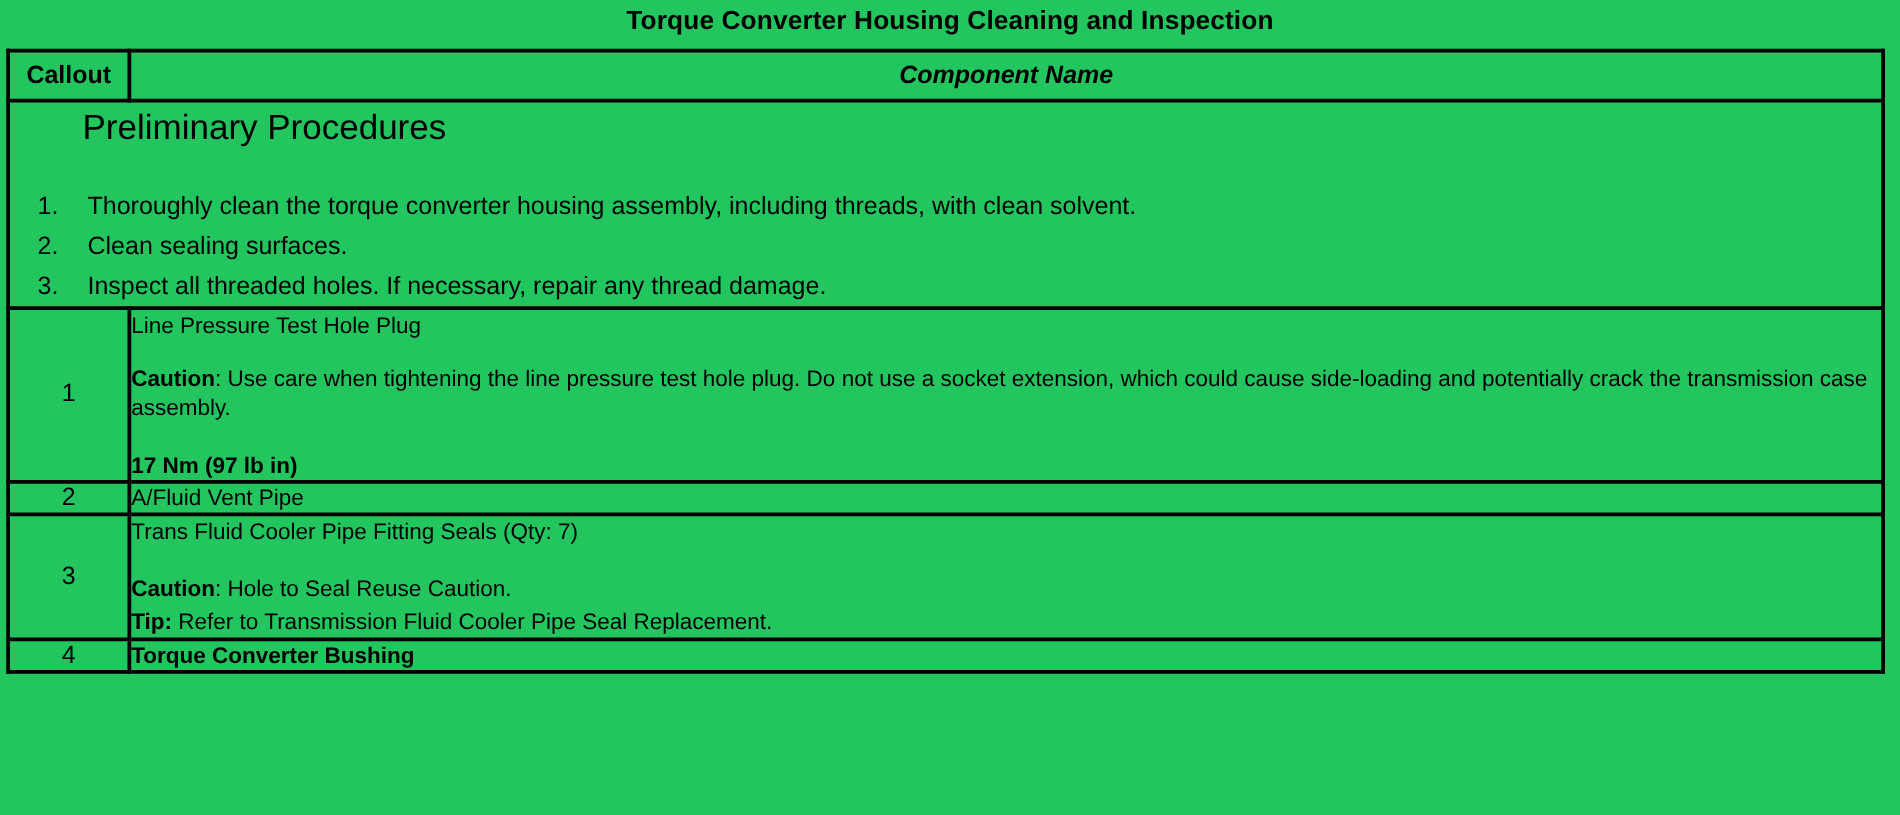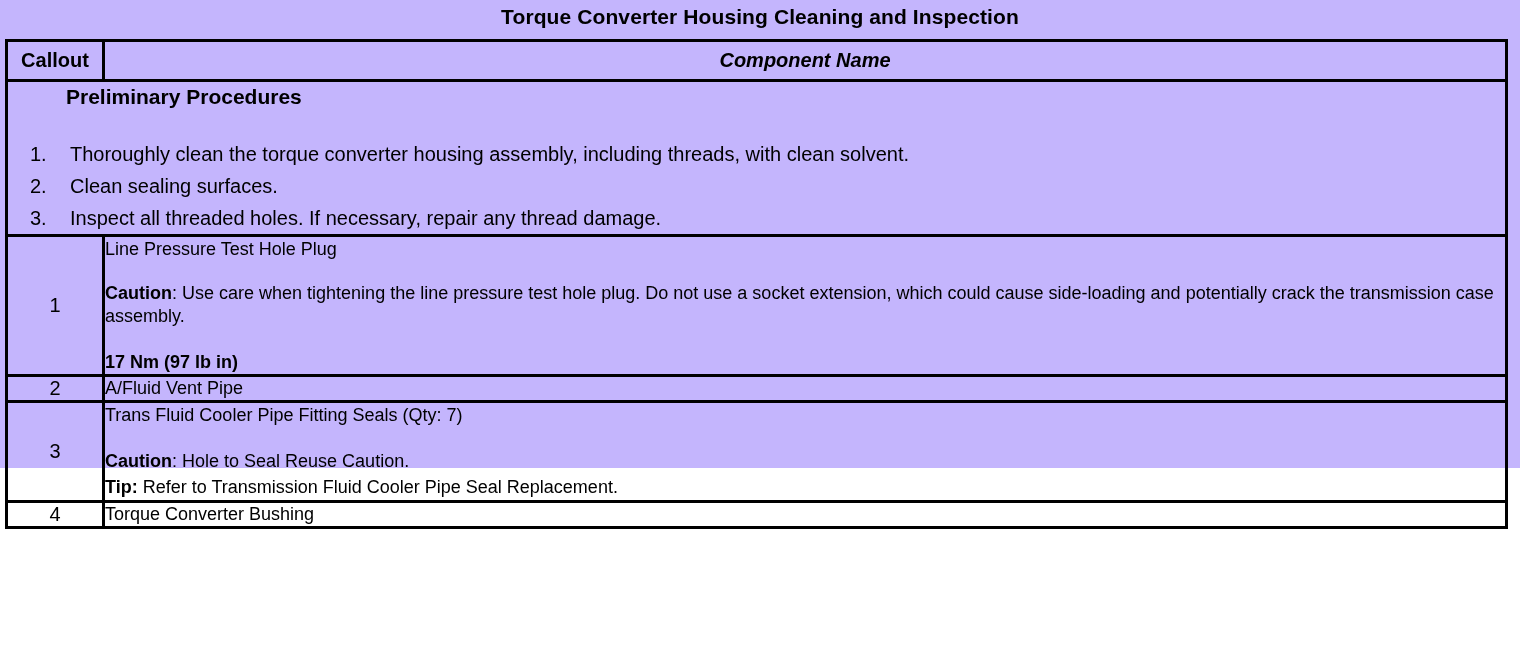--- a/index.html
+++ b/index.html
@@ -10,22 +10,22 @@
   body {
     width: 1520px;
     height: 652px;
     font-family: "Liberation Sans", sans-serif;
     color: #000000;
     overflow: hidden;
   }
   .page {
     position: relative;
     width: 1520px;
-    height: 468px;
-    background: #c4b5fd;
+    height: 652px;
+    background: #22c55e;
   }
   .doc-title {
     text-align: center;
     font-size: 21px;
     font-weight: bold;
     line-height: 1;
     padding-top: 6px;
     padding-bottom: 0;
     letter-spacing: 0.1px;
   }
@@ -74,22 +74,22 @@
     vertical-align: middle;
     line-height: 1.30;
   }
 
   
   td.prelim-cell {
     padding: 8px 6px 8px 0px;
     vertical-align: top;
   }
   .prelim-title {
-    font-size: 21px;
-    font-weight: bold;
+    font-size: 28px;
+    font-weight: normal;
     margin-left: 58px;
     margin-bottom: 0;
     line-height: 1.45;
   }
   ol.prelim-list {
     list-style: none;
     margin: 0;
     padding: 0;
     margin-top: 26px;
   }
@@ -114,21 +114,21 @@
     margin-top: 20px;
   }
   .para-gap2 {
     margin-top: 22px;
   }
   .bold { font-weight: bold; }
 
   .torque-val { font-weight: bold; }
 
   td.row2-name { padding-top: 6px; padding-bottom: 7px; }
-  td.row4-name { padding-top: 6px; padding-bottom: 6px; }
+  td.row4-name { padding-top: 6px; padding-bottom: 6px; font-weight: bold; }
 
   .tip-block { line-height: 1.45; }
 </style>
 </head>
 <body>
 
 <div class="page">
 
   <div class="doc-title">Torque Converter Housing Cleaning and Inspection</div>
 

